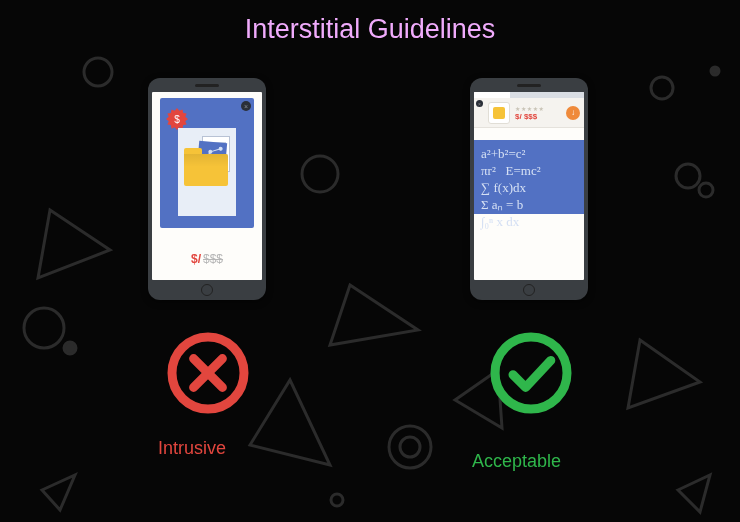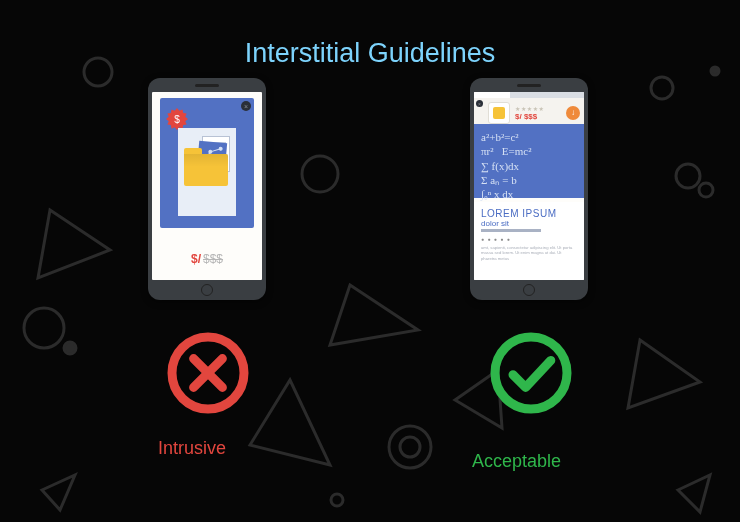--- a/index.html
+++ b/index.html
@@ -10,24 +10,23 @@
     font-family: Arial, Helvetica, sans-serif;
     position: relative;
     overflow: hidden;
   }
   .title {
     position: absolute;
     top: 14px;
     left: 0;
     right: 0;
     text-align: center;
-    color: #7dd3fc;
+    color: #f0abfc;
     font-size: 27px;
     font-weight: 400;
-    margin-top: 24px;
   }
   .bg-shapes { position: absolute; inset: 0; pointer-events: none; }
   .bg-shapes svg { position: absolute; }
 
   .phone {
     position: absolute;
     width: 118px;
     height: 222px;
     background: #3a3e42;
     border-radius: 12px;
@@ -145,25 +144,25 @@
   .r .banner .meta { margin-left: 5px; }
   .r .banner .stars { color:#c9c4b7; font-size:6px; letter-spacing:.5px; }
   .r .banner .bprice { color:#e2463e; font-size:8px; font-weight:bold; }
   .r .banner .dl {
     margin-left: auto; width: 14px; height: 14px;
     background:#ef8a3b; border-radius:50%;
     display:flex; align-items:center; justify-content:center;
     color:#fff; font-size:8px;
   }
   .r .chalk {
-    position: absolute; top: 32px; left: 0; right: 0;
+    position: absolute; top: 48px; left: 0; right: 0;
     height: 74px; background: #5271c3;
     color: #d5e0f4;
     font-family: "Comic Sans MS", cursive;
-    font-size: 11px;
+    font-size: 13px;
     padding: 6px 7px;
     line-height: 1.3;
   }
   .r .article {
     position: absolute; top: 110px; left: 0; right: 0; bottom:0;
     padding: 6px 7px;
     background: #fff;
   }
   .r .article .h1 {
     color: #4a6cc3; font-size: 10px; letter-spacing:.5px;
@@ -269,27 +268,20 @@
         <div class="stars">★★★★★</div>
         <div class="bprice">$/ $$$</div>
       </div>
       <div class="dl">↓</div>
     </div>
     <div class="chalk" style="white-space:pre;">a²+b²=c²
 πr²   E=mc²
 ∑ f(x)dx
 Σ aₙ = b
 ∫₀ⁿ x dx</div>
-    <div class="article">
-      <div class="h1">LOREM IPSUM</div>
-      <div class="h2">dolor sit</div>
-      <div class="sub"></div>
-      <div class="dots">● ● ● ● ●</div>
-      <div class="body">amt, sapienti, consectetur adipiscing elit. Ut porta massa sed lorem. Ut enim magna ut dui. Ut pharetra metus</div>
-    </div>
   </div>
   <div class="homebtn"></div>
 </div>
 
 <svg class="indicator left" viewBox="0 0 100 100">
   <circle cx="50" cy="50" r="40" fill="none" stroke="#e2463e" stroke-width="10"></circle>
   <line x1="34" y1="34" x2="66" y2="66" stroke="#e2463e" stroke-width="10" stroke-linecap="round"></line>
   <line x1="66" y1="34" x2="34" y2="66" stroke="#e2463e" stroke-width="10" stroke-linecap="round"></line>
 </svg>
 

